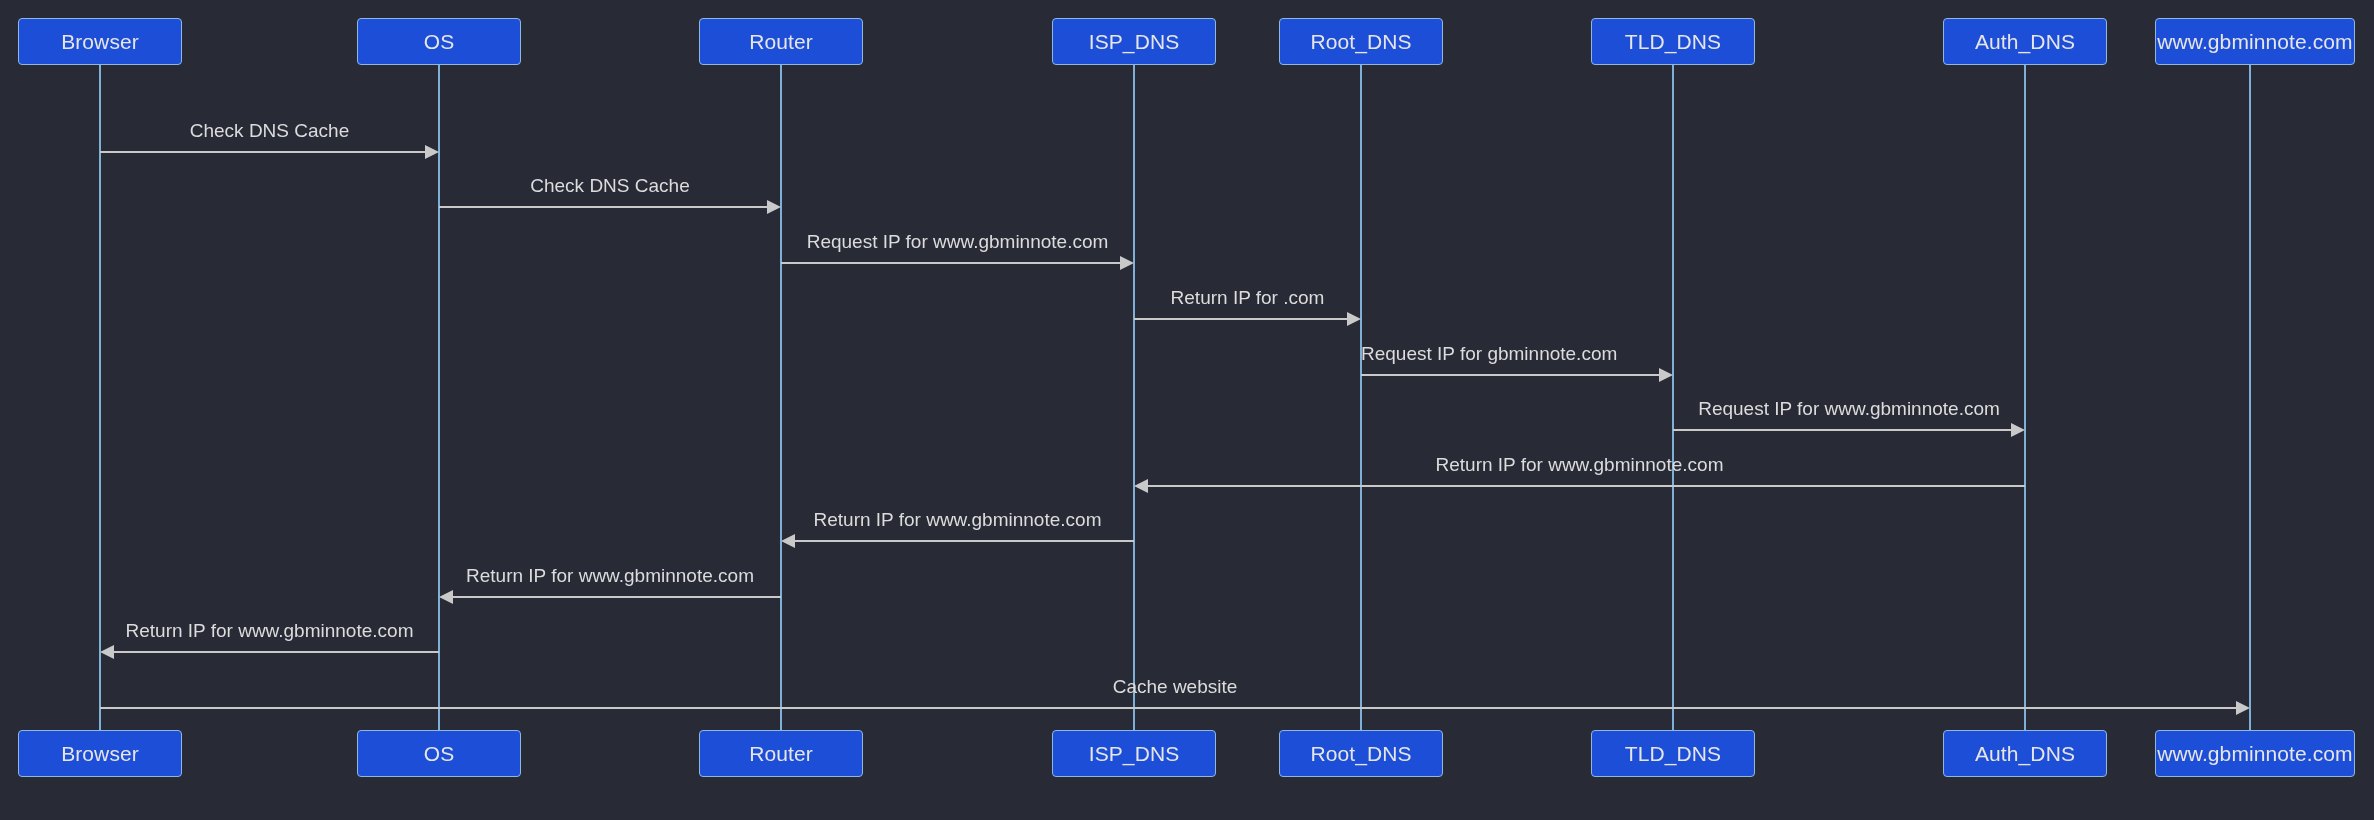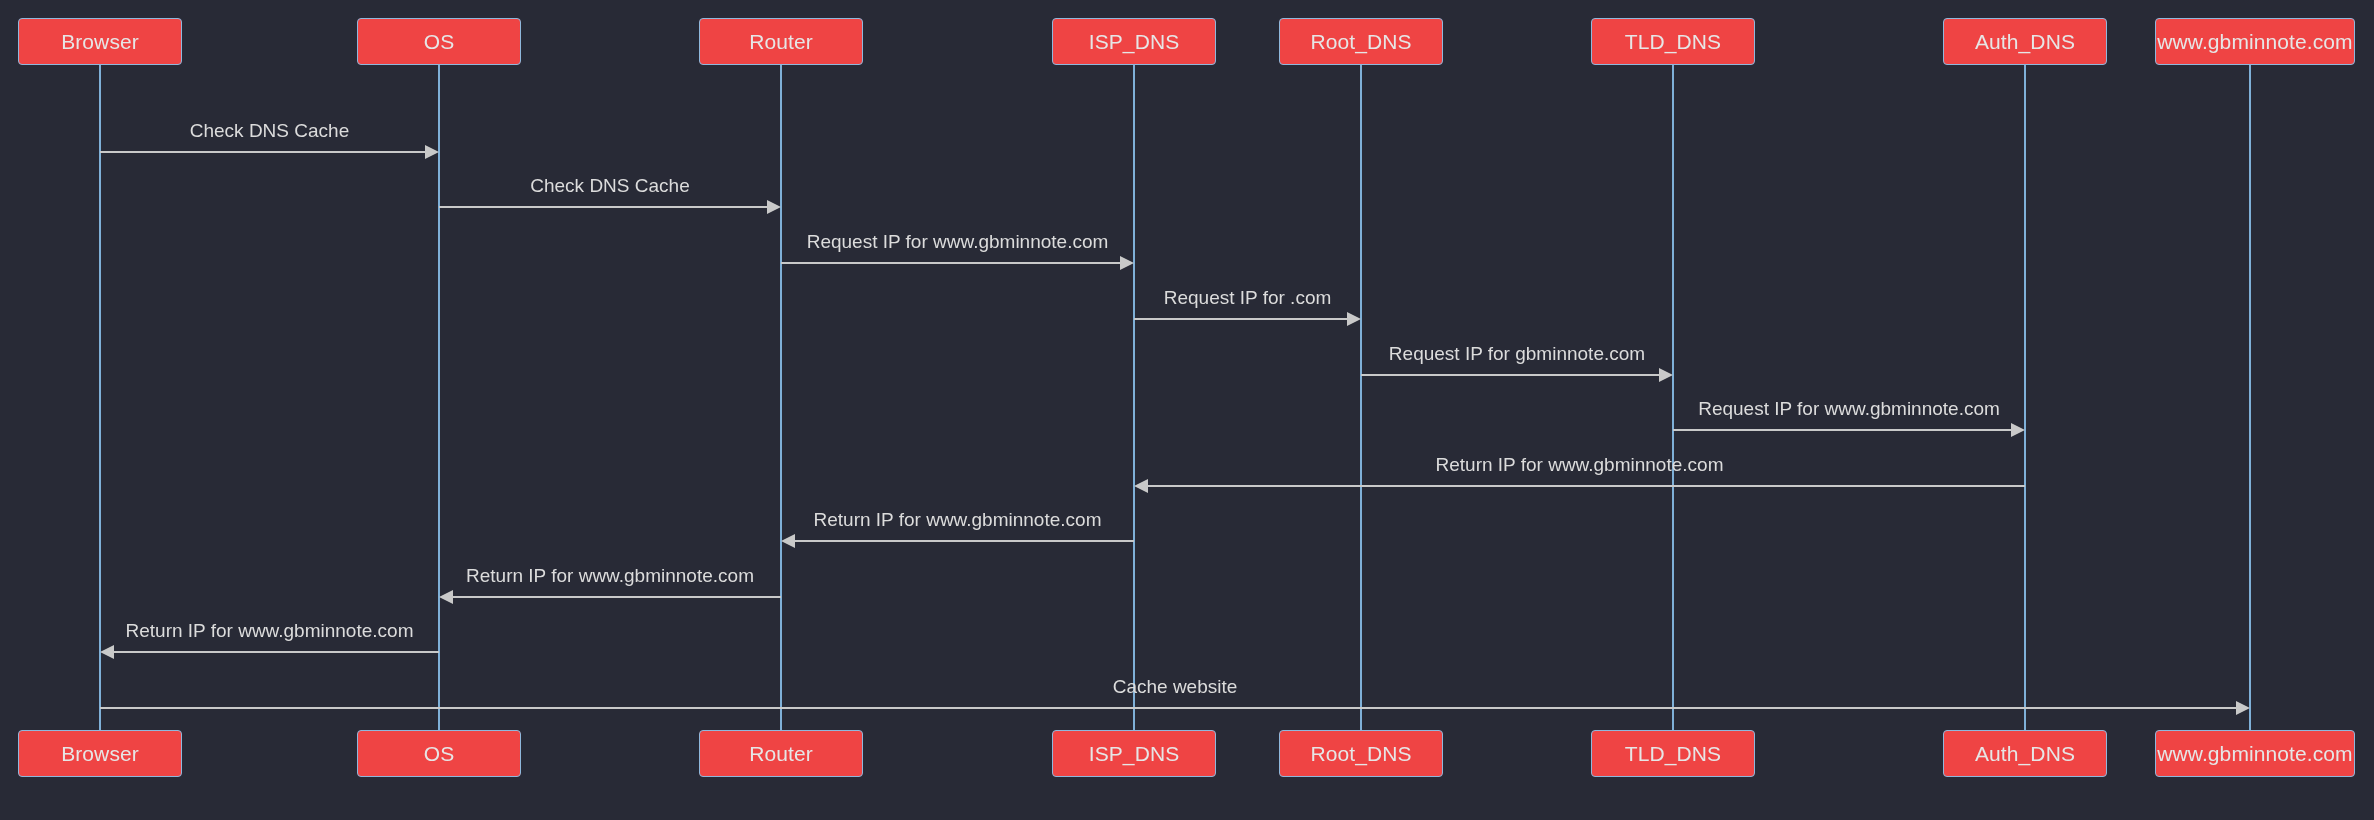--- a/index.html
+++ b/index.html
@@ -16,21 +16,21 @@
     width: 2374px;
     height: 820px;
     background: #282a36;
     overflow: hidden;
   }
 
   
   .participant-box {
     position: absolute;
     box-sizing: border-box;
-    background: #ef4444;
+    background: #1d4ed8;
     border: 1px solid #8fb8dc;
     border-radius: 4px;
     color: #e6e6e6;
     font-size: 21px;
     line-height: 1;
     display: flex;
     align-items: center;
     justify-content: center;
     letter-spacing: 0.1px;
     white-space: nowrap;
@@ -152,26 +152,26 @@
       <div class="msg-label" style="left:0px;width:342px;">Check DNS Cache</div>
     </div>
     <div class="msg" style="left:781px;top:262px;width:353px;">
       <div class="msg-line" style="left:0px;width:339px;background:#c9c9c9;"></div>
       <div class="msg-head right" style="left:339px;border-left-color:#c9c9c9;"></div>
       <div class="msg-label" style="left:0px;width:353px;">Request IP for www.gbminnote.com</div>
     </div>
     <div class="msg" style="left:1134px;top:318px;width:227px;">
       <div class="msg-line" style="left:0px;width:213px;background:#c9c9c9;"></div>
       <div class="msg-head right" style="left:213px;border-left-color:#c9c9c9;"></div>
-      <div class="msg-label" style="left:0px;width:227px;">Request IP for .com</div>
+      <div class="msg-label" style="left:0px;width:227px;">Return IP for .com</div>
     </div>
     <div class="msg" style="left:1361px;top:374px;width:312px;">
       <div class="msg-line" style="left:0px;width:298px;background:#c9c9c9;"></div>
       <div class="msg-head right" style="left:298px;border-left-color:#c9c9c9;"></div>
-      <div class="msg-label" style="left:0px;width:312px;">Request IP for gbminnote.com</div>
+      <div class="msg-label" style="left:0px;width:252px;">Request IP for gbminnote.com</div>
     </div>
     <div class="msg" style="left:1673px;top:429px;width:352px;">
       <div class="msg-line" style="left:0px;width:338px;background:#c9c9c9;"></div>
       <div class="msg-head right" style="left:338px;border-left-color:#c9c9c9;"></div>
       <div class="msg-label" style="left:0px;width:352px;">Request IP for www.gbminnote.com</div>
     </div>
     <div class="msg" style="left:1134px;top:485px;width:891px;">
       <div class="msg-line" style="left:14px;width:877px;background:#c9c9c9;"></div>
       <div class="msg-head left" style="left:0px;border-right-color:#c9c9c9;"></div>
       <div class="msg-label" style="left:0px;width:891px;">Return IP for www.gbminnote.com</div>

